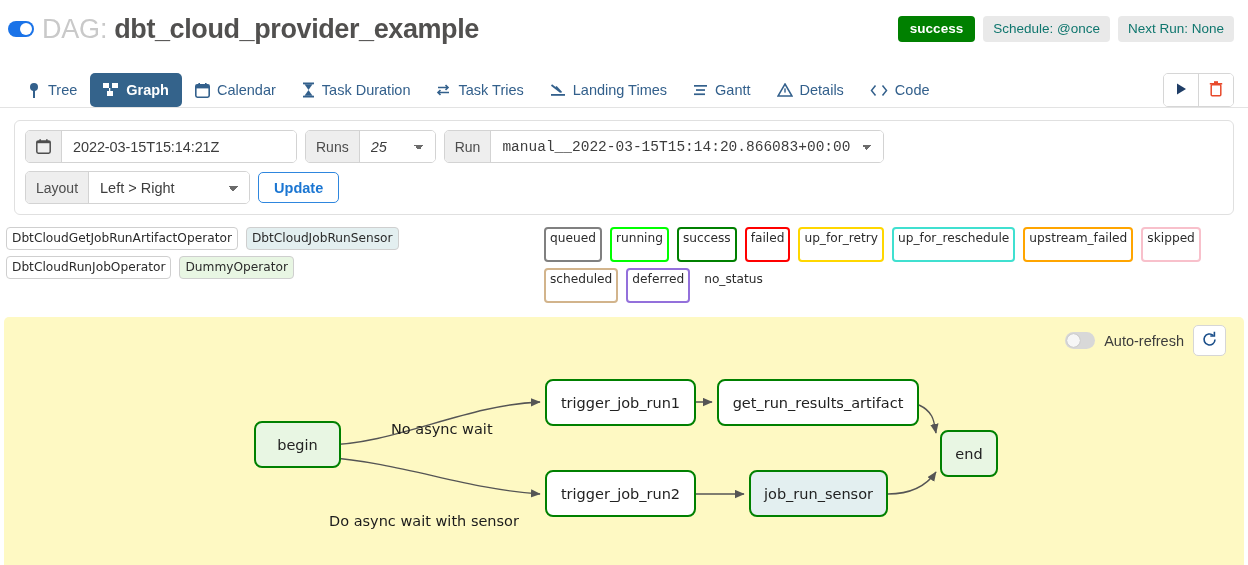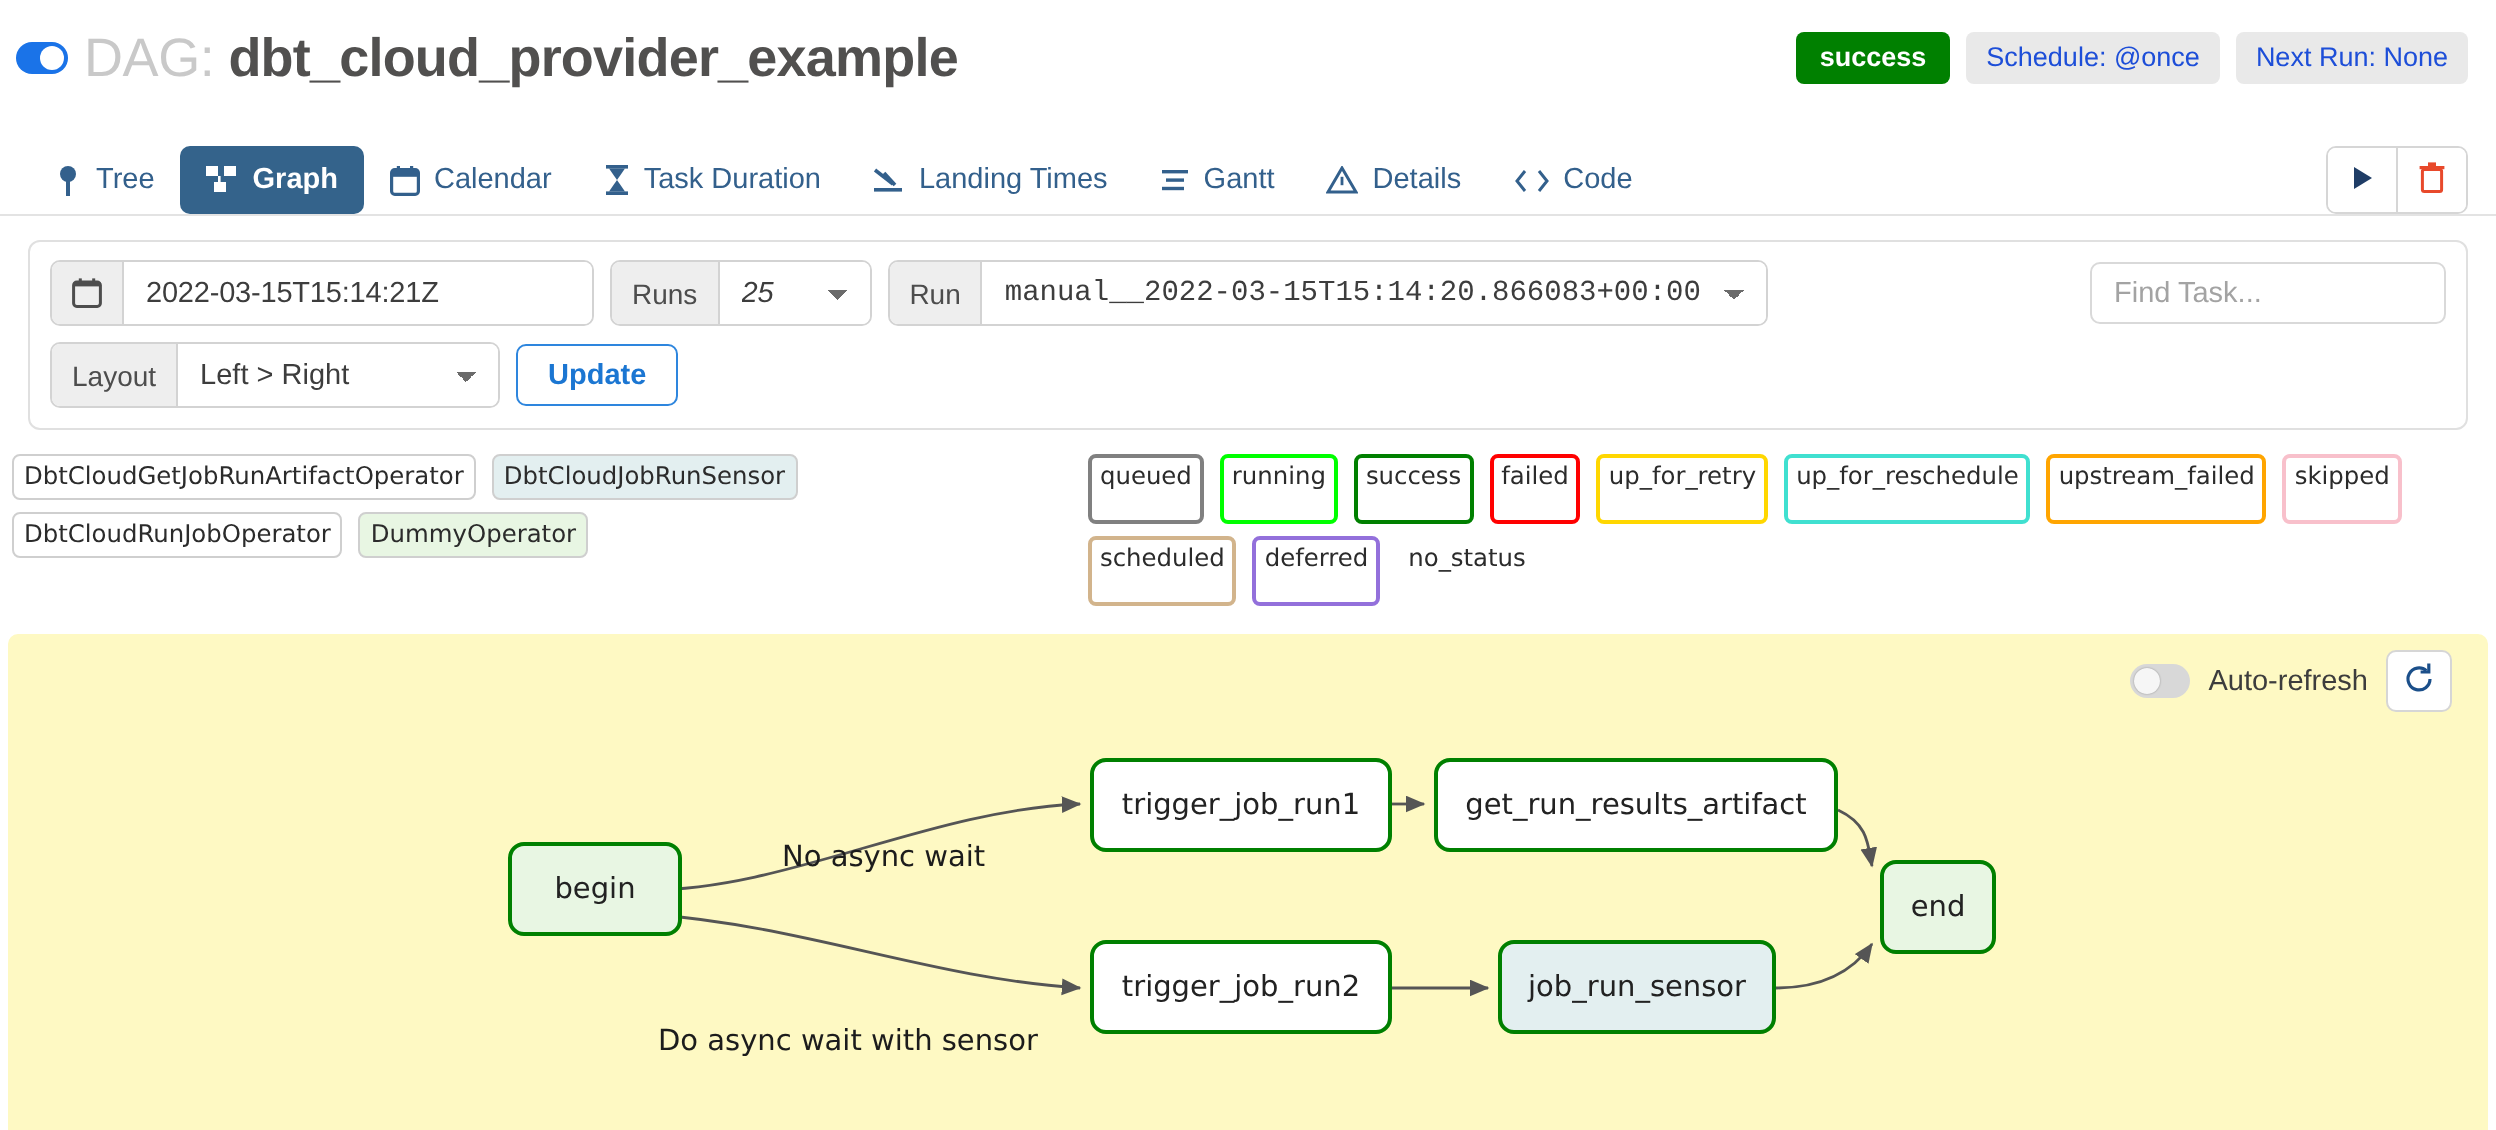--- a/index.html
+++ b/index.html
@@ -71,21 +71,21 @@
     line-height: 1.2;
   }
   .badge-success {
     background: #008000;
     color: #ffffff;
     font-weight: bold;
     padding: 5px 12px;
   }
   .badge-muted {
     background: #e9e9e9;
-    color: #1d4ed8;
+    color: #0f766e;
   }
 
   
   .navbar {
     display: flex;
     align-items: flex-end;
     height: 50px;
     padding: 0 14px 0 14px;
     border-bottom: 1px solid #e3e3e3;
     box-sizing: border-box;
@@ -375,20 +375,30 @@
       <svg width="13" height="16" viewBox="0 0 13 16">
           <rect x="1" y="0.5" width="11" height="1.8" fill="#33608c"></rect>
           <rect x="1" y="13.7" width="11" height="1.8" fill="#33608c"></rect>
           <path d="M2.5 2.3 L10.5 2.3 L6.5 8 Z" fill="#33608c"></path>
           <path d="M2.5 13.7 L10.5 13.7 L6.5 8 Z" fill="#33608c"></path>
         </svg>
     </span>
     <span>Task Duration</span>
   </div>
 
+  <div class="tab">
+    <span>
+      <svg width="15" height="14" viewBox="0 0 15 14">
+          <path d="M2 4.5 H11 M2 9.5 H13" stroke="#33608c" stroke-width="1.6" fill="none"></path>
+          <path d="M9.5 2.2 L12 4.5 L9.5 6.8" stroke="#33608c" stroke-width="1.6" fill="none"></path>
+          <path d="M4.5 7.2 L2 9.5 L4.5 11.8" stroke="#33608c" stroke-width="1.6" fill="none"></path>
+        </svg>
+    </span>
+    <span>Task Tries</span>
+  </div>
 
   <div class="tab">
     <span>
       <svg width="16" height="14" viewBox="0 0 16 14">
           <path d="M1.5 2 L10.5 9" stroke="#33608c" stroke-width="1.8" fill="none"></path>
           <path d="M6 3.5 L11.5 9.5" stroke="#33608c" stroke-width="1.8" fill="none"></path>
           <rect x="1" y="11" width="14" height="1.8" fill="#33608c"></rect>
         </svg>
     </span>
     <span>Landing Times</span>
@@ -468,21 +478,20 @@
       </select>
     </div>
 
     <div class="input-group">
       <span class="ig-addon">Run</span>
       <select class="ig-field run-field">
         <option>manual__2022-03-15T15:14:20.866083+00:00</option>
       </select>
     </div>
 
-    <input class="find-task" type="text" placeholder="Find Task..." style="">
   </div>
 
   <div class="filter-row">
     <div class="input-group">
       <span class="ig-addon">Layout</span>
       <select class="ig-field layout-field">
         <option>Left &gt; Right</option>
       </select>
     </div>
     <button class="update-btn">Update</button>

